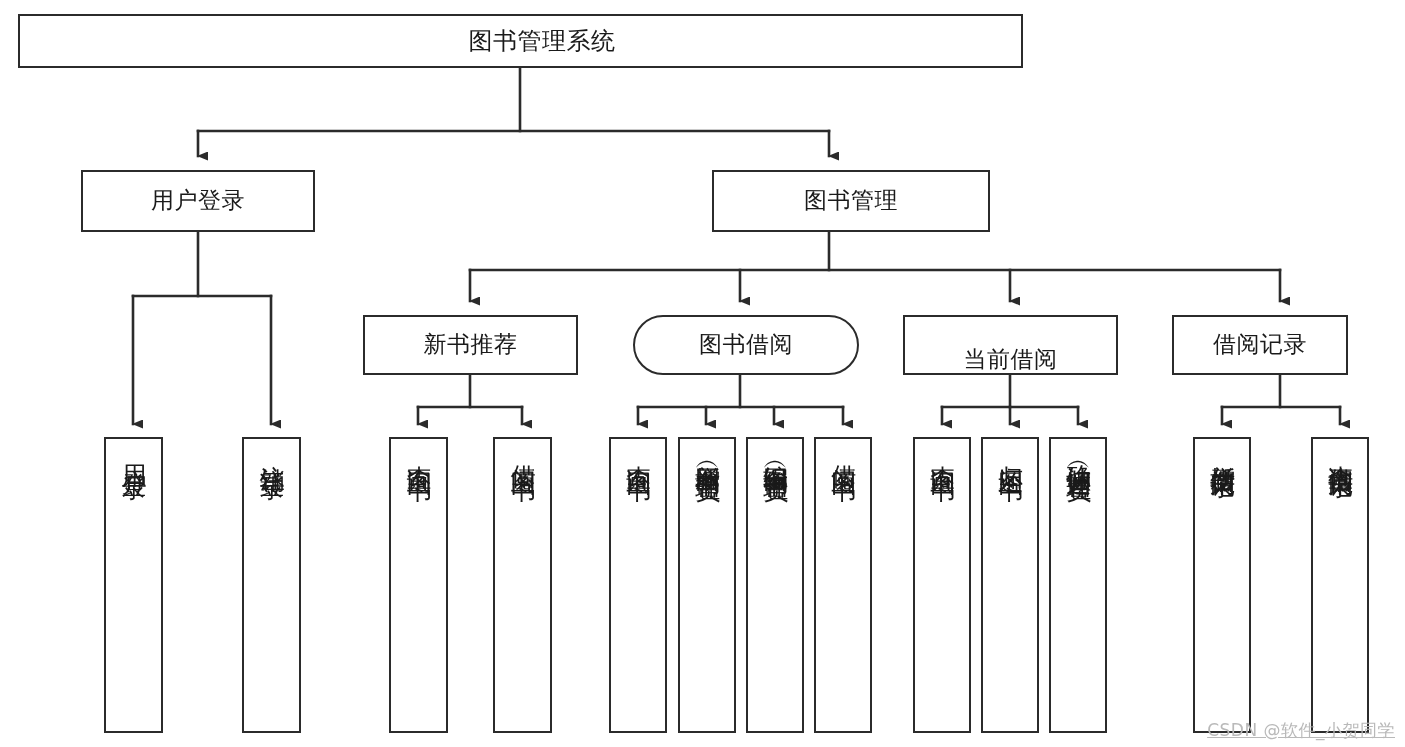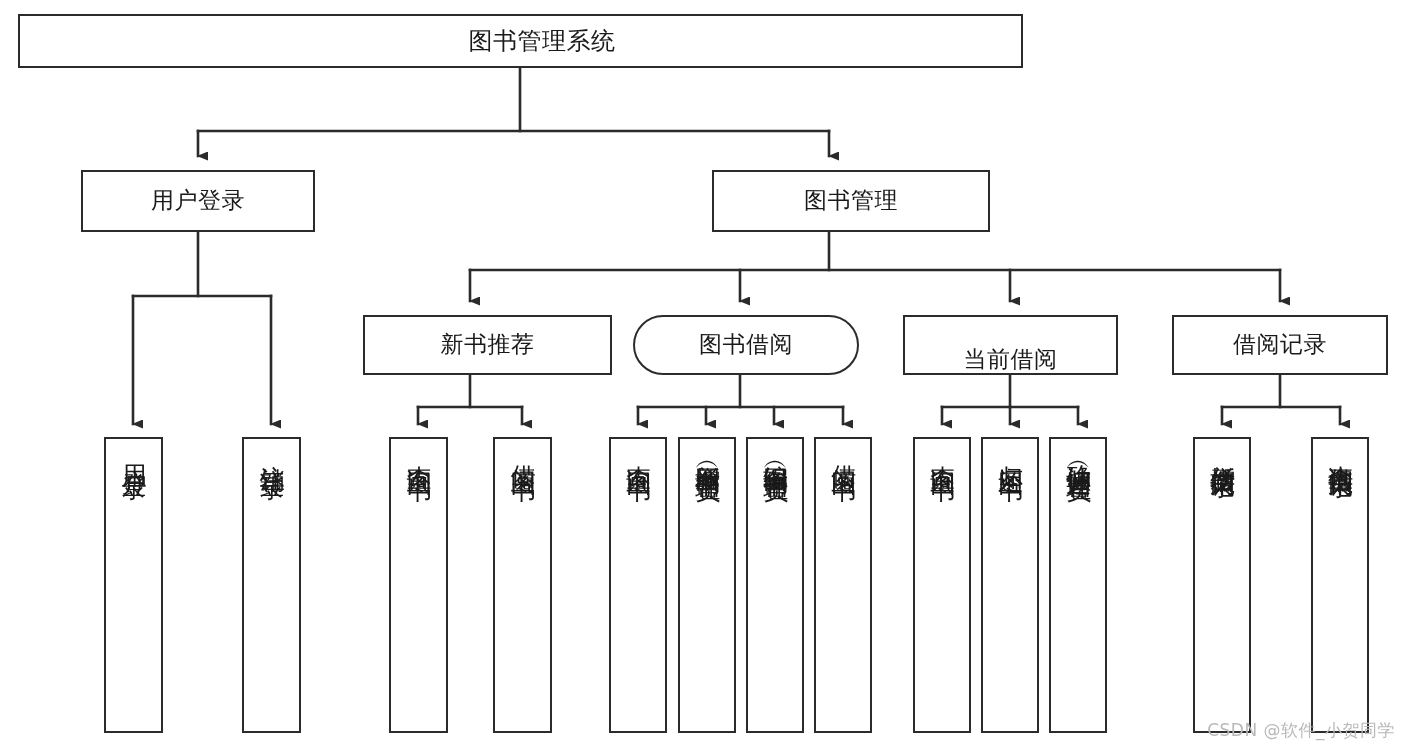--- a/index.html
+++ b/index.html
@@ -70,20 +70,21 @@
   }
   #watermark {
     position: absolute;
     right: 10px;
     bottom: 5px;
     font-size: 17px;
     color: #b9b9b9;
     letter-spacing: 0.5px;
     z-index: 5;
     white-space: nowrap;
+    text-decoration: underline;
   }
 </style>
 </head>
 <body>
 
 <div id="diagram-root">
 
   <svg id="edges-layer" viewBox="0 0 1405 747" width="1405" height="747" xmlns="http://www.w3.org/2000/svg">
     <defs>
       <marker id="arrowhead" markerWidth="9" markerHeight="11" refX="4.5" refY="10" orient="auto" markerUnits="userSpaceOnUse">
@@ -139,33 +140,33 @@
   </div>
 
   <div class="node horiz" style="left:81px; top:170px; width:234px; height:62px;">
     <span class="node-label">用户登录</span>
   </div>
 
   <div class="node horiz" style="left:712px; top:170px; width:278px; height:62px;">
     <span class="node-label">图书管理</span>
   </div>
 
-  <div class="node horiz" style="left:363px; top:315px; width:249px; height:60px;">
+  <div class="node horiz" style="left:363px; top:315px; width:215px; height:60px;">
     <span class="node-label">新书推荐</span>
   </div>
 
   <div class="node horiz" style="left:633px; top:315px; width:226px; height:60px;border-radius:30px;">
     <span class="node-label">图书借阅</span>
   </div>
 
   <div class="node horiz" style="left:903px; top:315px; width:215px; height:60px;align-items:flex-end;">
     <span class="node-label">当前借阅</span>
   </div>
 
-  <div class="node horiz" style="left:1172px; top:315px; width:216px; height:60px;">
+  <div class="node horiz" style="left:1172px; top:315px; width:176px; height:60px;">
     <span class="node-label">借阅记录</span>
   </div>
 
   <div class="node vert" style="left:104px; top:437px; width:59px; height:296px;">
     <span class="node-label">用户登录</span>
   </div>
 
   <div class="node vert" style="left:242px; top:437px; width:59px; height:296px;">
     <span class="node-label">注销登录</span>
   </div>

